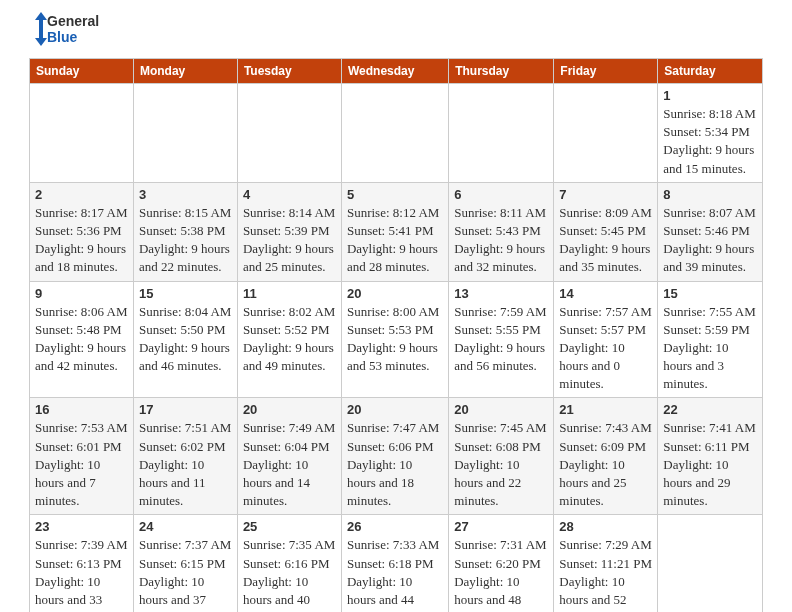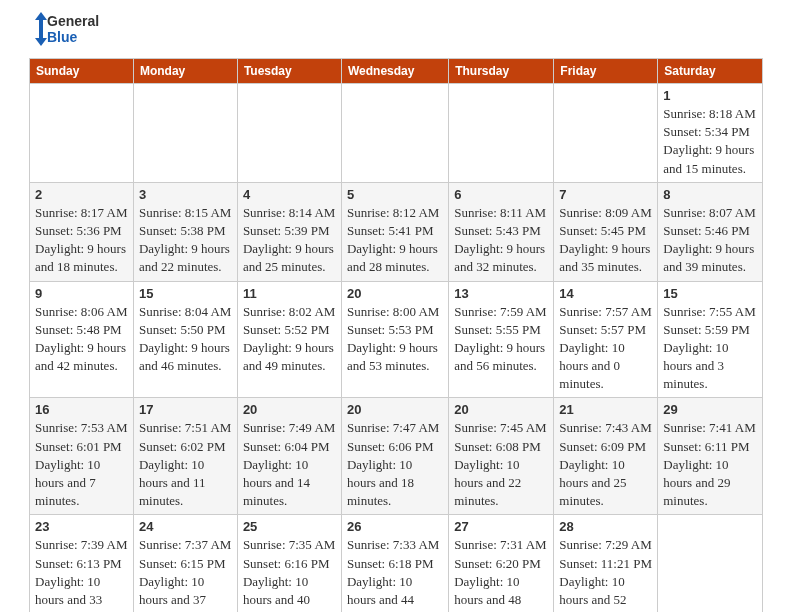--- a/index.html
+++ b/index.html
@@ -220,21 +220,21 @@
 Sunset: 6:08 PM
 Daylight: 10 hours and 22 minutes.</div>
           </td>
           <td>
             <span class="day-num">21</span>
             <div class="day-info">Sunrise: 7:43 AM
 Sunset: 6:09 PM
 Daylight: 10 hours and 25 minutes.</div>
           </td>
           <td>
-            <span class="day-num">29</span>
+            <span class="day-num">22</span>
             <div class="day-info">Sunrise: 7:41 AM
 Sunset: 6:11 PM
 Daylight: 10 hours and 29 minutes.</div>
           </td>
         </tr>
         <tr>
           <td>
             <span class="day-num">23</span>
             <div class="day-info">Sunrise: 7:39 AM
 Sunset: 6:13 PM

